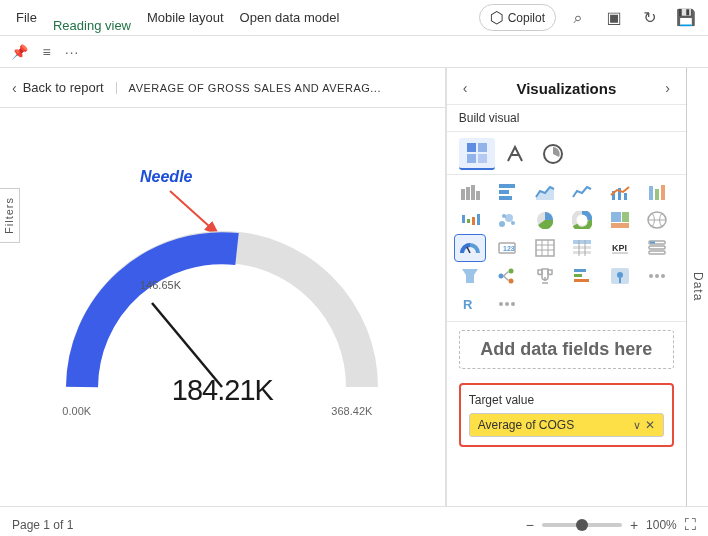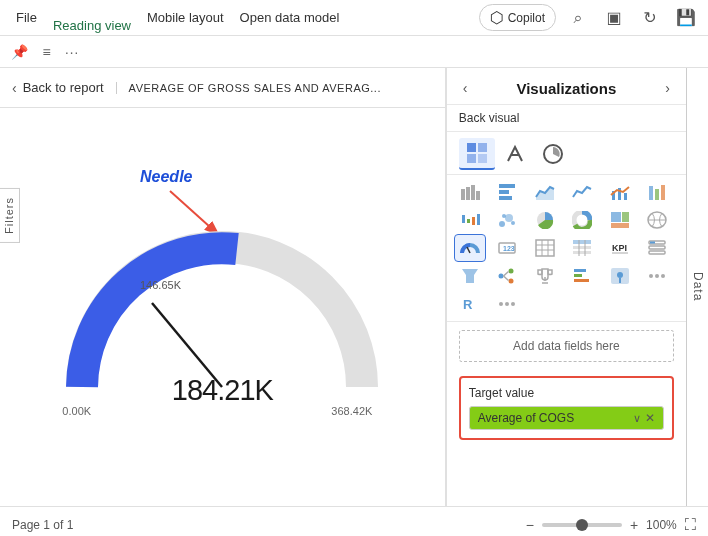--- a/index.html
+++ b/index.html
@@ -79,26 +79,26 @@
     
     .viz-type-tabs { display: flex; gap: 2px; padding: 6px 12px 4px; border-bottom: 1px solid #e8e8e8; }
     .viz-type-tab { width: 36px; height: 32px; display: flex; align-items: center; justify-content: center; cursor: pointer; border-radius: 3px; font-size: 18px; }
     .viz-type-tab.selected { background: #e8f0fe; border-bottom: 2px solid #3b73d9; }
 
     
     .viz-icon-grid { padding: 4px 8px; display: grid; grid-template-columns: repeat(6, 1fr); gap: 2px; border-bottom: 1px solid #e8e8e8; }
     .viz-icon { width: 30px; height: 26px; display: flex; align-items: center; justify-content: center; cursor: pointer; border-radius: 3px; font-size: 14px; color: #444; }
 
     
-    .add-data-fields { margin: 8px 12px; border: 1px dashed #bbb; border-radius: 3px; padding: 8px; text-align: center; font-size: 12px; color: #666; }
+    .add-data-fields { margin: 8px 12px; border: 1px dashed #bbb; border-radius: 3px; padding: 8px; text-align: center; font-size: 18px; color: #666; font-weight: bold; }
 
     
     .target-section { margin: 6px 12px; border: 2px solid #e74c3c; border-radius: 4px; padding: 8px; }
     .target-label { font-size: 12px; color: #333; margin-bottom: 6px; }
-    .target-dropdown { display: flex; align-items: center; justify-content: space-between; background: #84cc16; border: 1px solid #ccc; border-radius: 3px; padding: 4px 8px; font-size: 12px; color: #333; cursor: pointer; }
+    .target-dropdown { display: flex; align-items: center; justify-content: space-between; background: #fde047; border: 1px solid #ccc; border-radius: 3px; padding: 4px 8px; font-size: 12px; color: #333; cursor: pointer; }
     .target-dropdown-right { display: flex; align-items: center; gap: 4px; }
 
     
     .data-tab {
       width: 22px; background: #fff; border-left: 1px solid #ccc;
       display: flex; align-items: center; justify-content: center;
       writing-mode: vertical-rl; font-size: 12px; color: #555; cursor: pointer;
       letter-spacing: 1px;
     }
 
@@ -190,21 +190,21 @@
     <div class="viz-header">
       <div class="viz-nav">
         <span class="viz-nav-btn">‹</span>
       </div>
       <span class="viz-title">Visualizations</span>
       <div class="viz-nav">
         <span class="viz-nav-btn">›</span>
       </div>
     </div>
 
-    <div class="build-visual">Back visual</div>
+    <div class="build-visual">Build visual</div>
 
     <div class="viz-type-tabs">
       <div class="viz-type-tab selected">
         <svg width="22" height="22" viewBox="0 0 22 22">
           <rect x="1" y="1" width="9" height="9" fill="#3b73d9" opacity="0.8"></rect>
           <rect x="12" y="1" width="9" height="9" fill="#3b73d9" opacity="0.5"></rect>
           <rect x="1" y="12" width="9" height="9" fill="#3b73d9" opacity="0.5"></rect>
           <rect x="12" y="12" width="9" height="9" fill="#3b73d9" opacity="0.3"></rect>
         </svg>
       </div>

